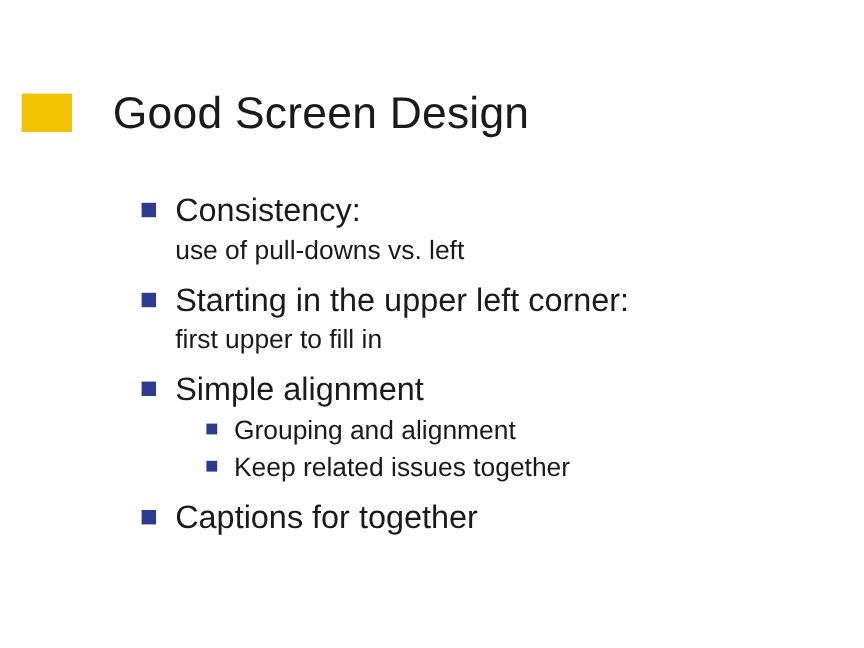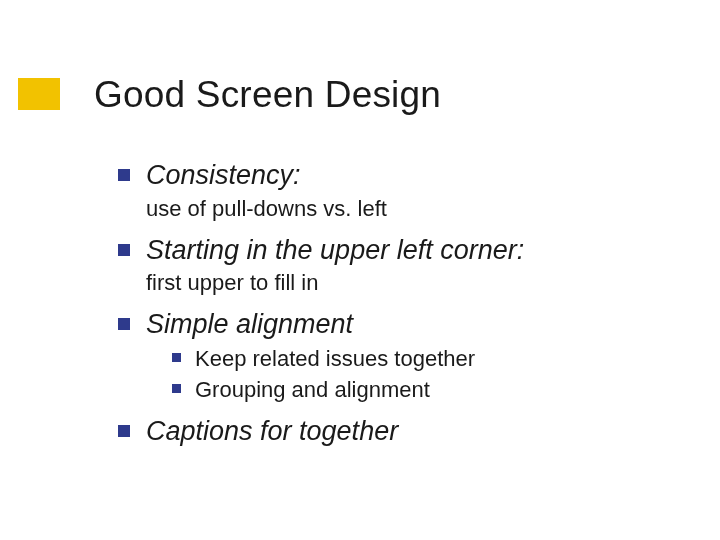--- a/index.html
+++ b/index.html
@@ -55,21 +55,20 @@
   }
   .bullet.sm {
     width: 9px;
     height: 9px;
     margin-top: 9px;
     margin-right: 14px;
   }
   .lvl1 {
     font-size: 27px;
     line-height: 1.28;
-    font-style: italic;
   }
   .lvl1-sub {
     font-size: 22px;
     line-height: 1.28;
     margin-left: 28px;
     margin-bottom: 10px;
   }
   .lvl2-wrap {
     margin-left: 54px;
     margin-top: 2px;
@@ -103,25 +102,25 @@
     </div>
     <div class="lvl1-sub">first upper to fill in</div>
 
     <div class="row">
       <div class="bullet"></div>
       <div class="lvl1">Simple alignment</div>
     </div>
     <div class="lvl2-wrap">
       <div class="row">
         <div class="bullet sm"></div>
-        <div class="lvl2">Keep related issues together</div>
+        <div class="lvl2">Grouping and alignment</div>
       </div>
       <div class="row">
         <div class="bullet sm"></div>
-        <div class="lvl2">Grouping and alignment</div>
+        <div class="lvl2">Keep related issues together</div>
       </div>
     </div>
 
     <div class="row">
       <div class="bullet"></div>
       <div class="lvl1">Captions for together</div>
     </div>
 
   </div>
 </div>

